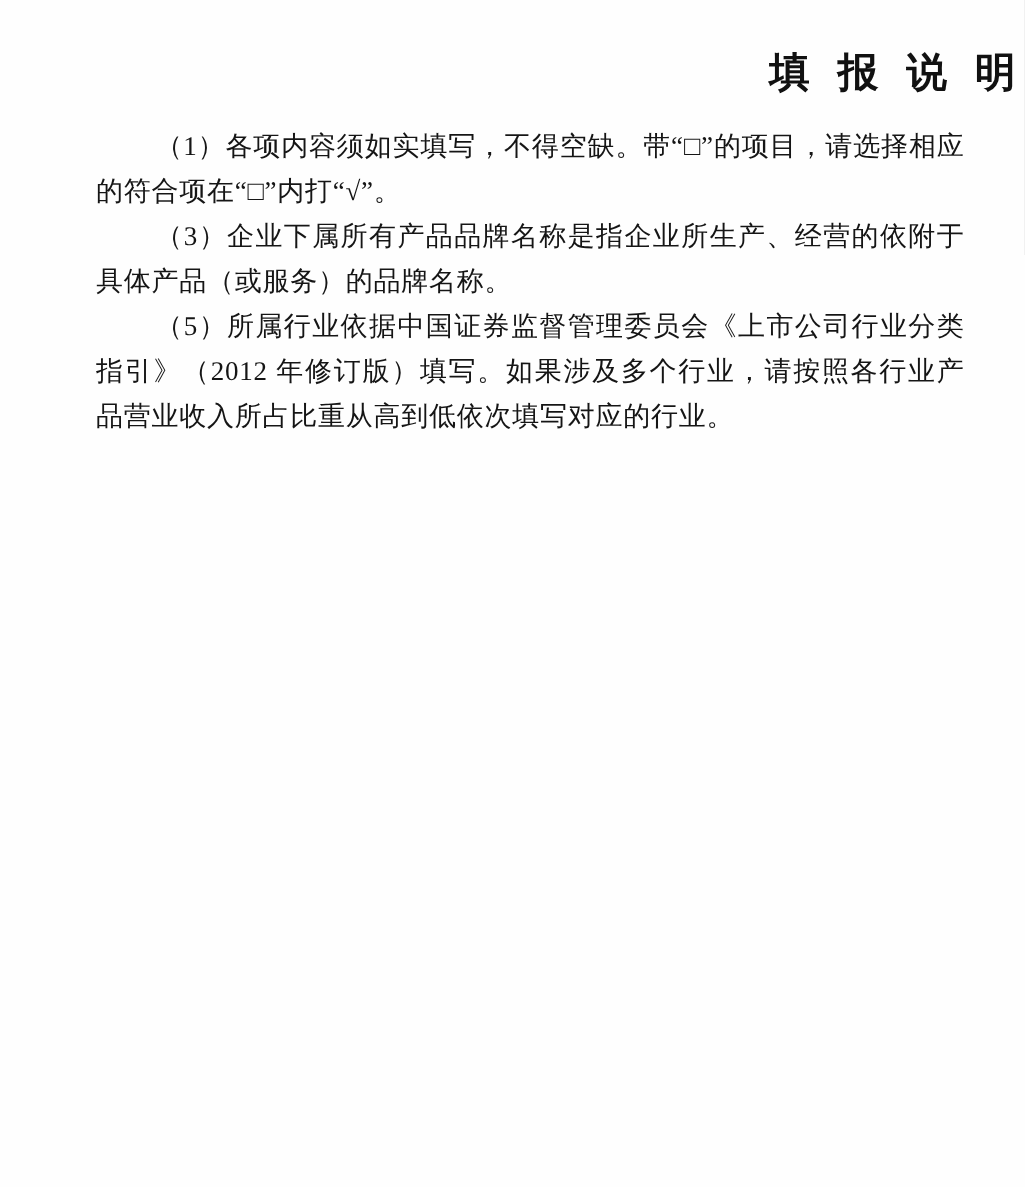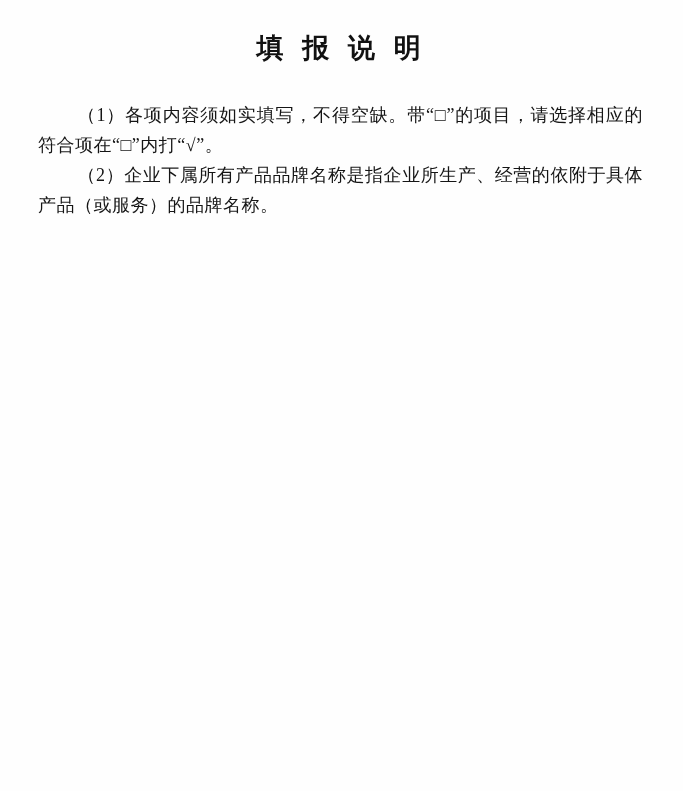--- a/index.html
+++ b/index.html
@@ -14,44 +14,45 @@
     margin: 0 auto;
     background: #fefefe;
     color: #151515;
     font-family: "Liberation Serif", "DejaVu Serif", serif;
     overflow: hidden;
     box-sizing: border-box;
   }
   .doc-title {
     margin: 30px 0 0 0;
     padding: 0;
-    text-align: center;
+    text-align: right;
     font-size: 27px;
     font-weight: bold;
     letter-spacing: 6px;
     color: #111;
   }
   .doc-body {
-    margin-top: 34px;
-    padding: 0 40px 0 38px;
+    margin-top: 16px;
+    padding: 0 40px 0 64px;
     text-align: justify;
   }
   .doc-body p {
     margin: 0;
     padding: 0;
     font-size: 18px;
     line-height: 30px;
     text-indent: 2.2em;
     letter-spacing: 0.5px;
     word-break: break-all;
   }
 </style>
 </head>
 <body>
 
 <div class="page">
   <h1 class="doc-title">填 报 说 明</h1>
 
   <div class="doc-body">
     <p>（1）各项内容须如实填写，不得空缺。带“□”的项目，请选择相应的符合项在“□”内打“√”。</p>
-    <p>（2）企业下属所有产品品牌名称是指企业所生产、经营的依附于具体产品（或服务）的品牌名称。</p>
+    <p>（3）企业下属所有产品品牌名称是指企业所生产、经营的依附于具体产品（或服务）的品牌名称。</p>
+    <p>（5）所属行业依据中国证券监督管理委员会《上市公司行业分类指引》（2012 年修订版）填写。如果涉及多个行业，请按照各行业产品营业收入所占比重从高到低依次填写对应的行业。</p>
   </div>
 </div>
 
 </body></html>

